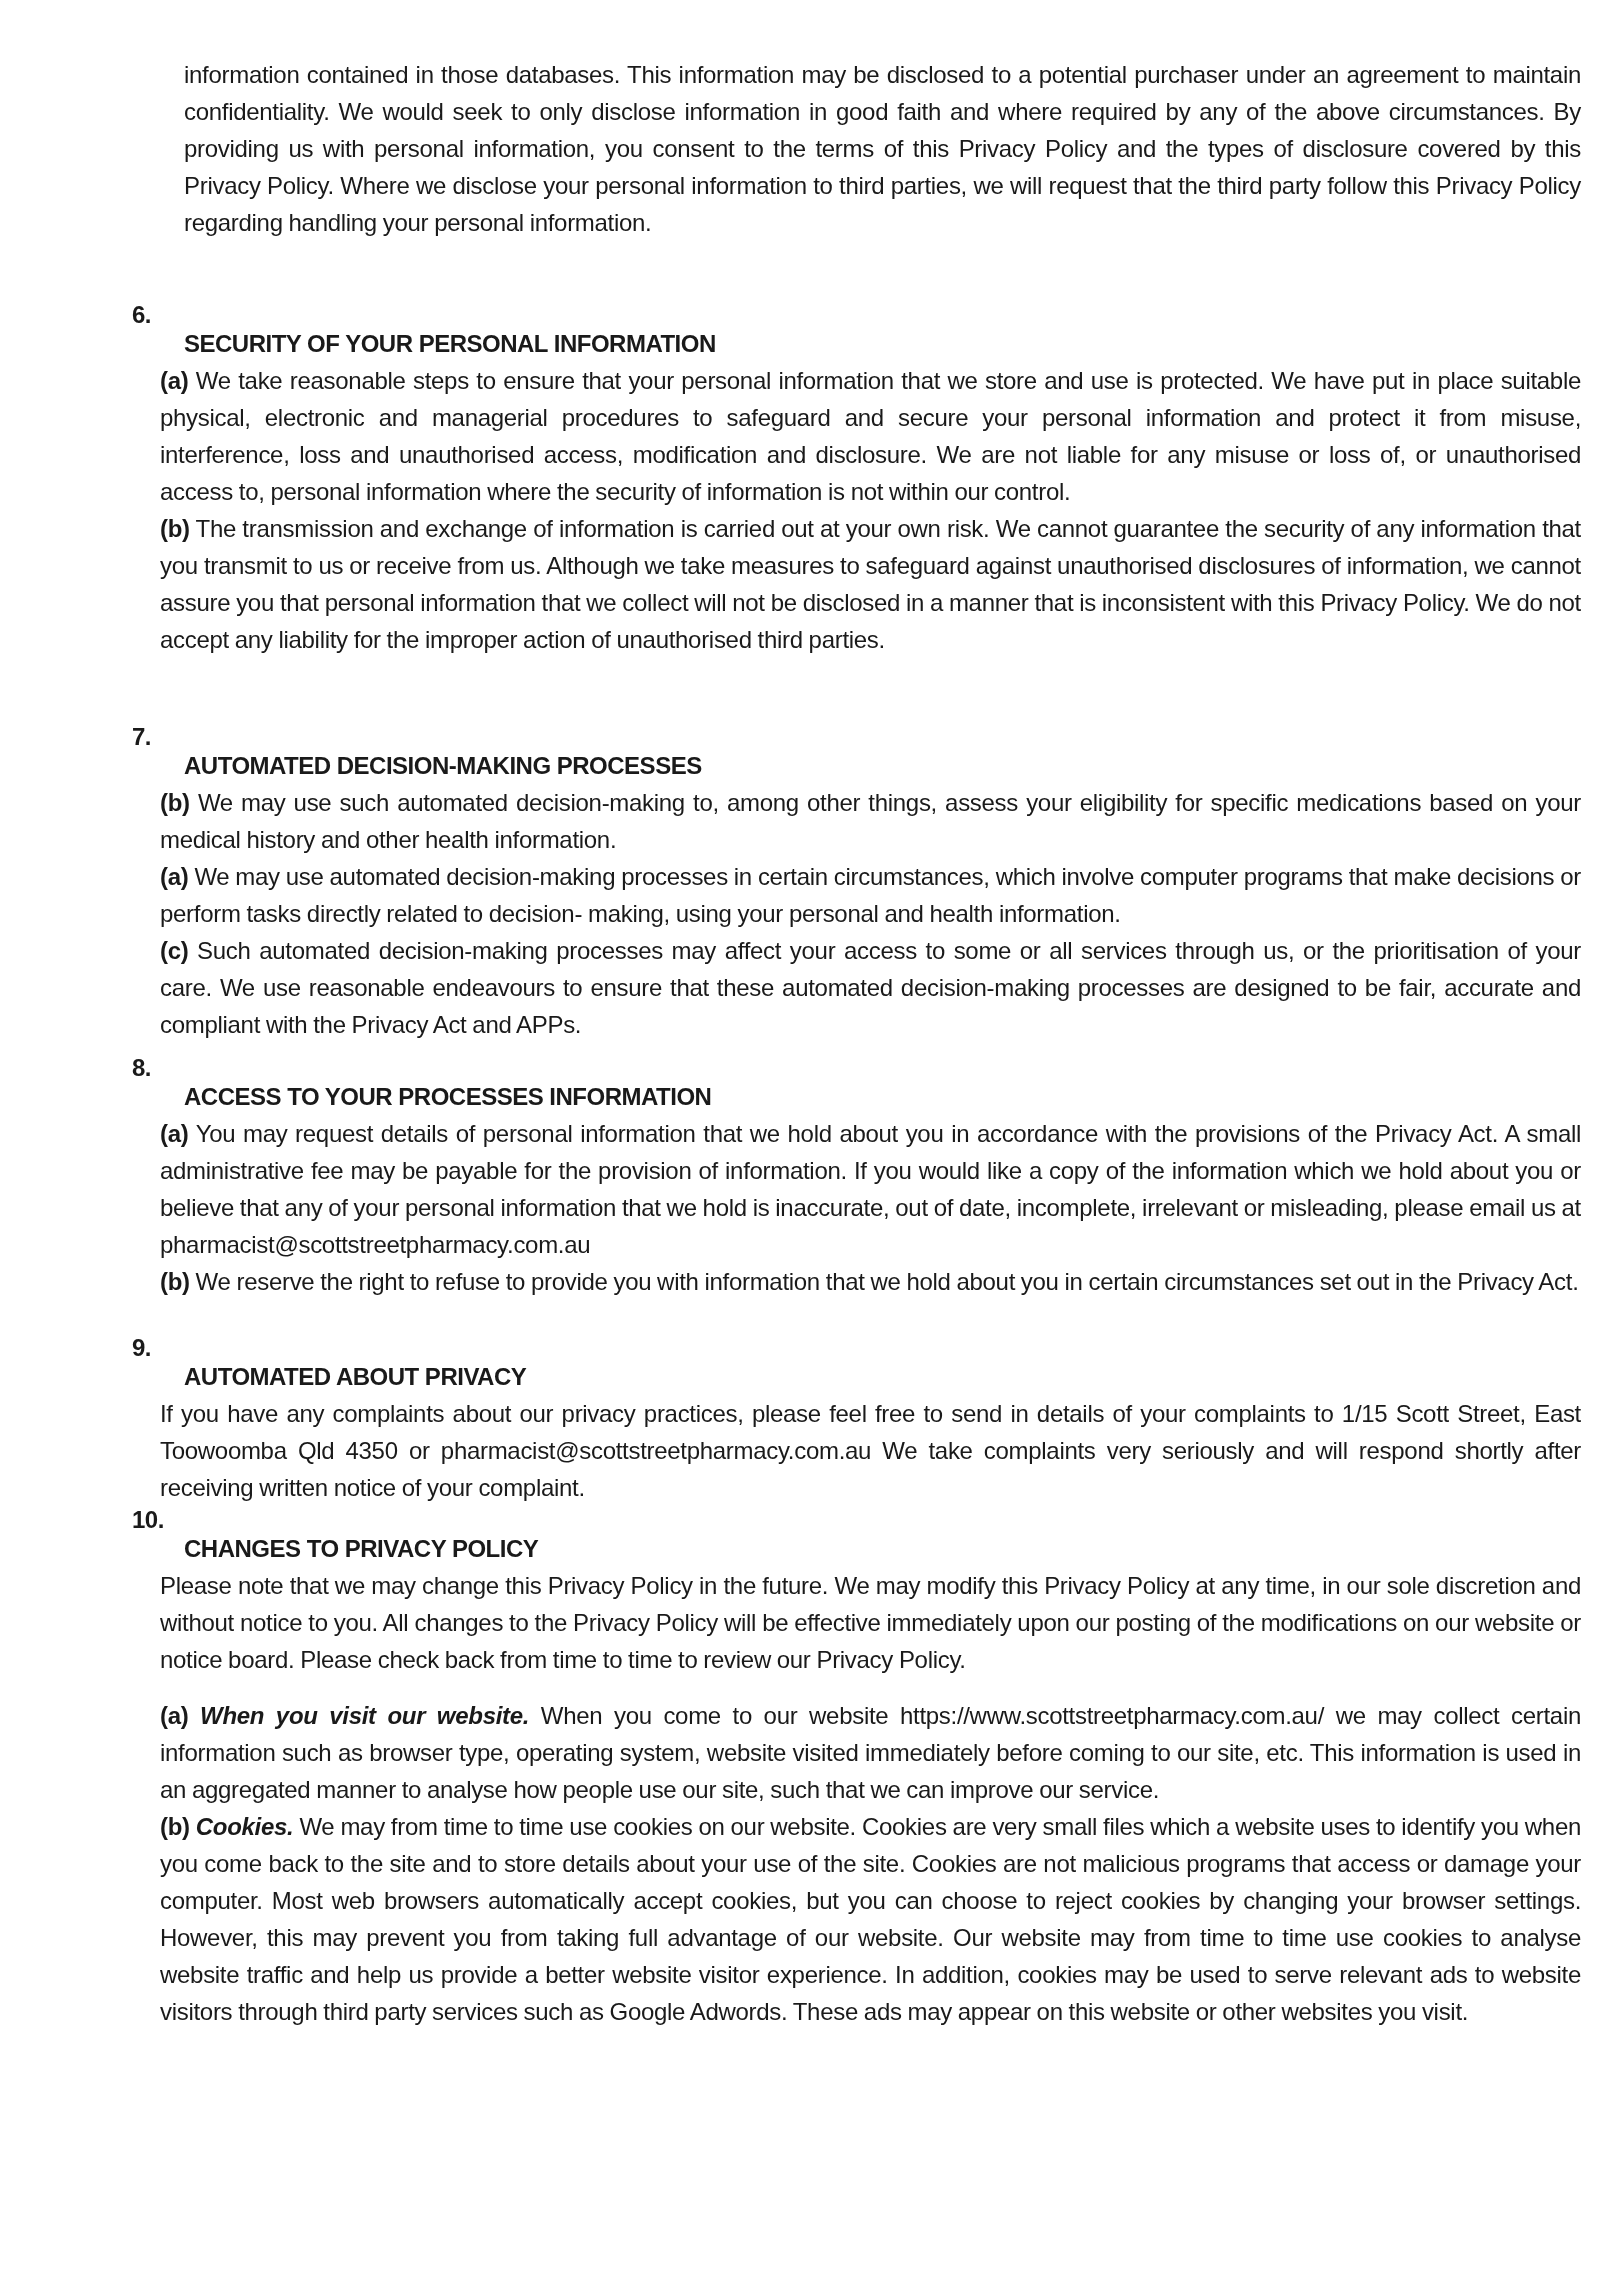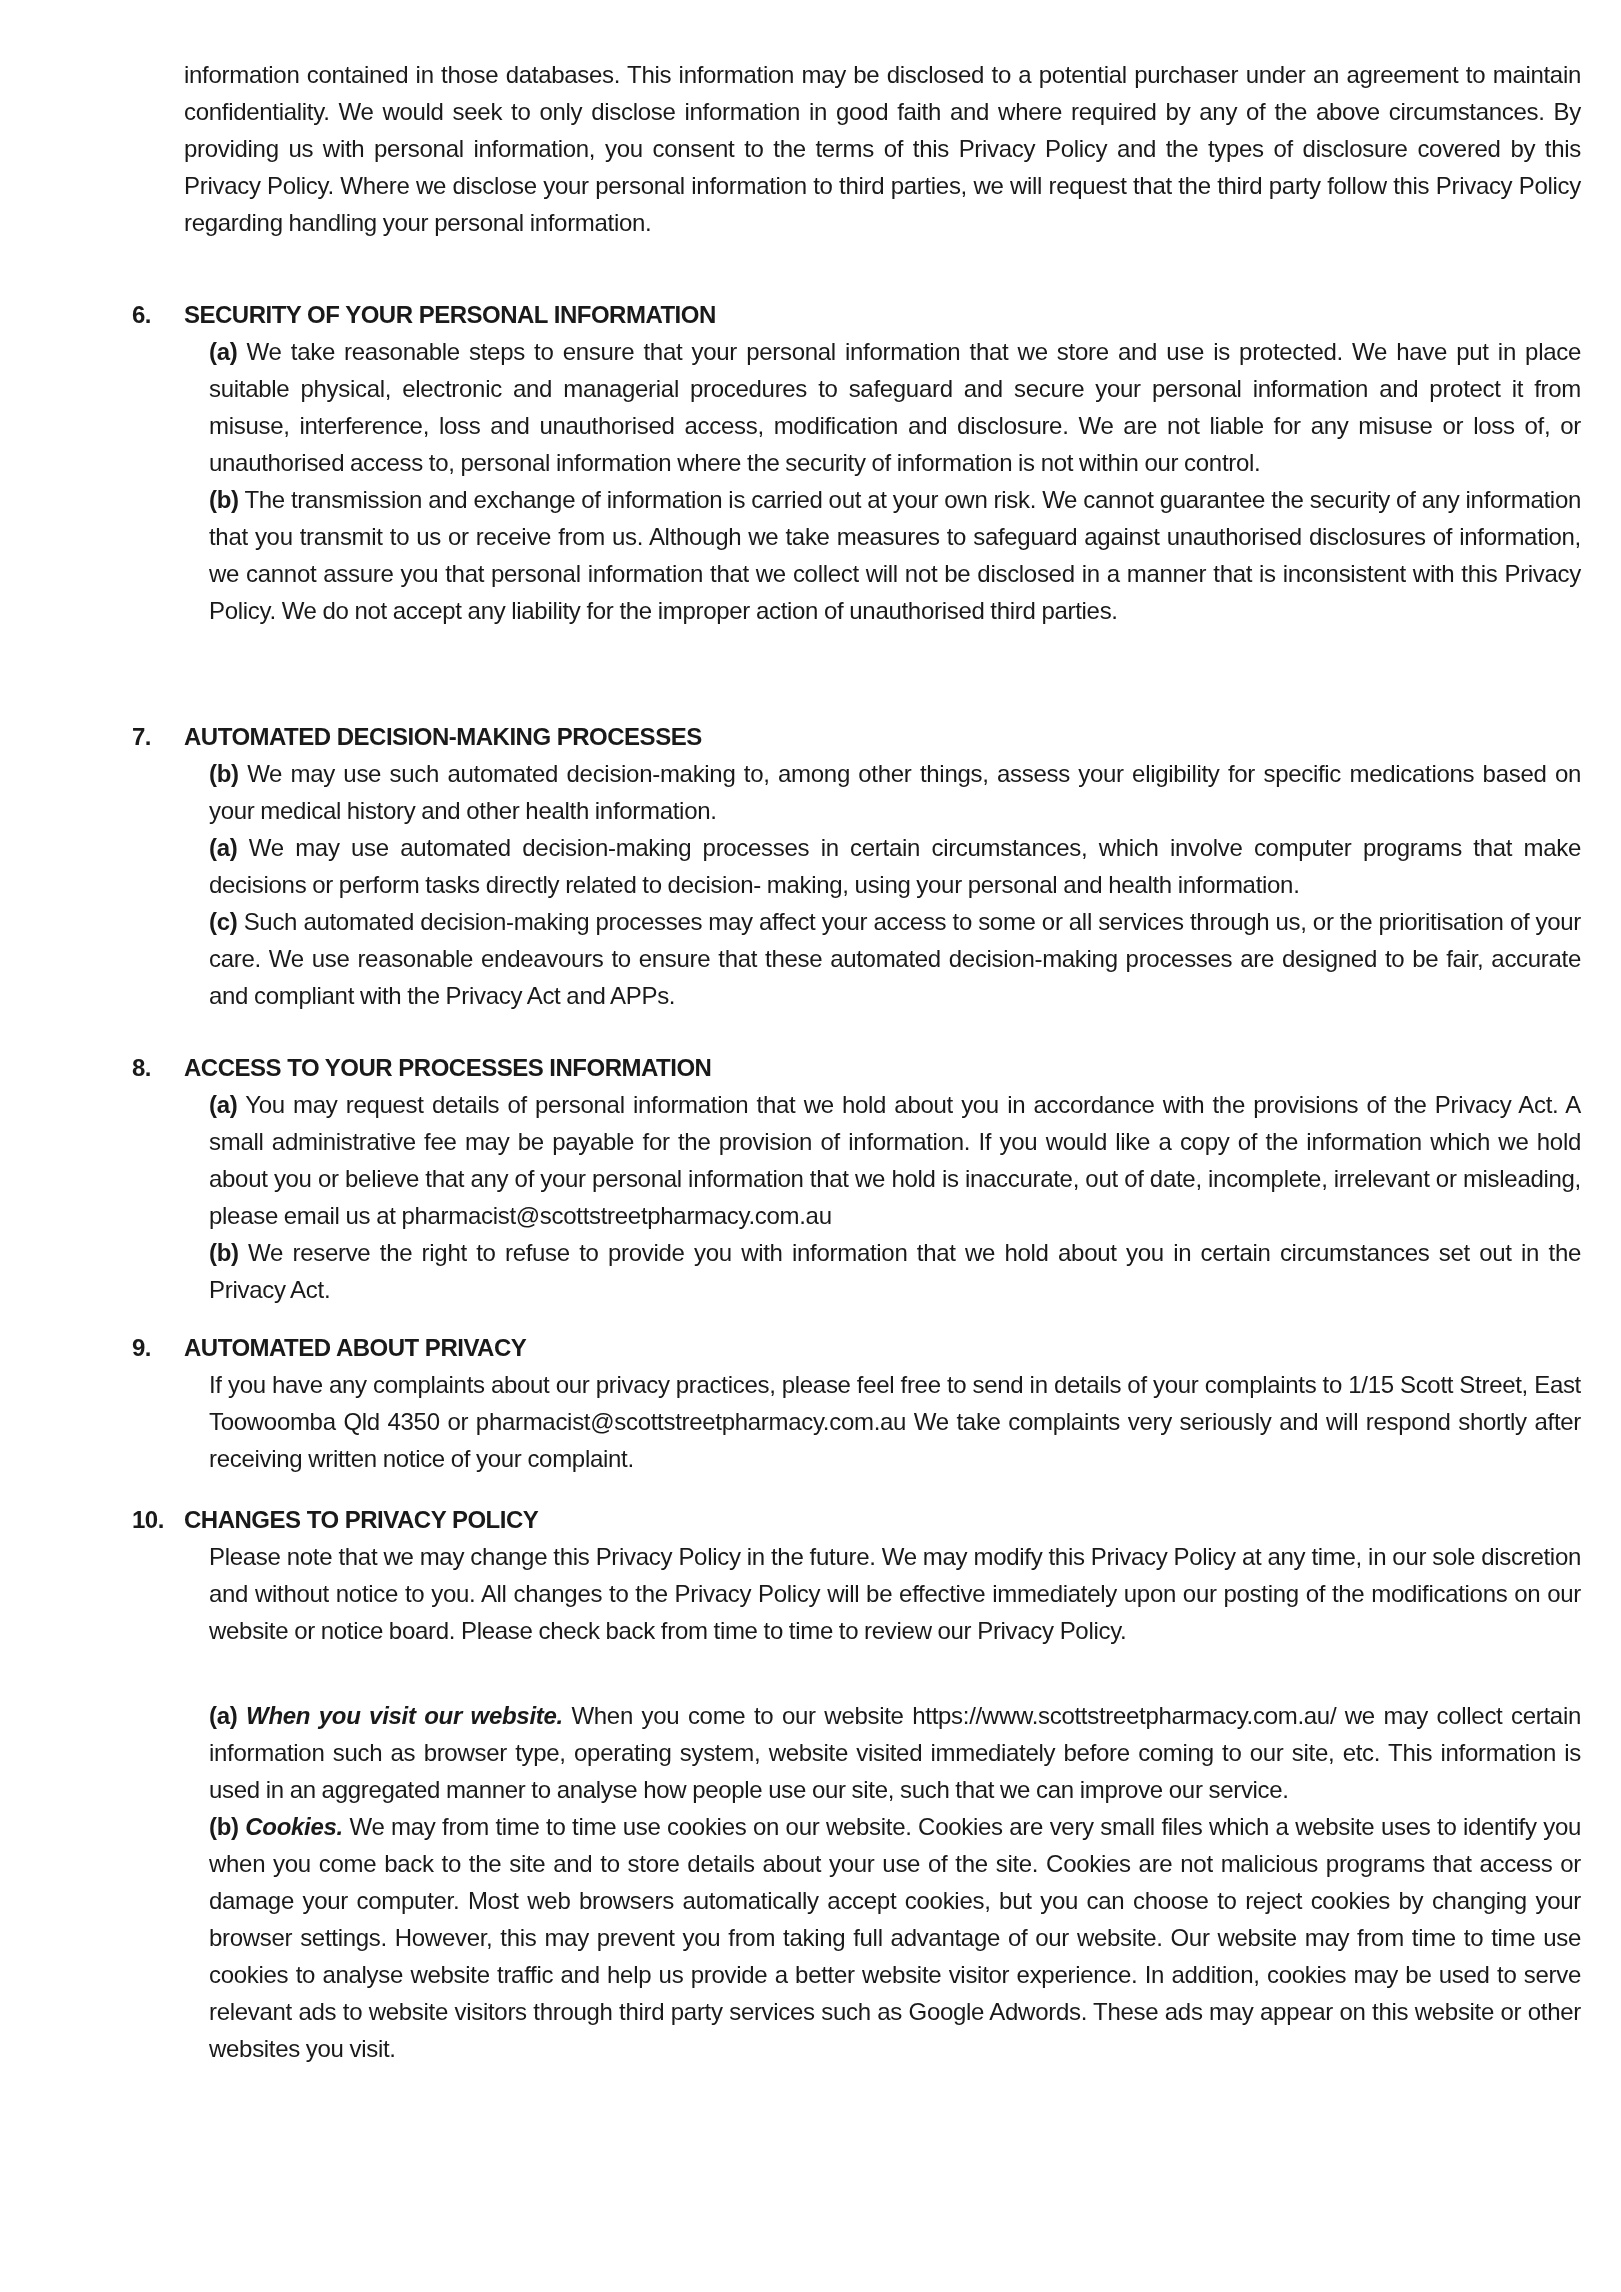--- a/index.html
+++ b/index.html
@@ -9,23 +9,23 @@
     font-family: "Liberation Sans", sans-serif; color: #1a1a1a;
     font-size: 24px; line-height: 37px;
   }
   .intro {
     position: absolute; left: 176px; top: 56px; width: 1397px;
     text-align: justify; letter-spacing: -0.3px; word-spacing: -0.5px;
   }
   .section { position: absolute; left: 124px; width: 1449px; }
   .sec-head { display: flex; font-weight: bold; letter-spacing: -0.5px; }
   .sec-num { width: 52px; flex: none; }
-  .sec-title { flex: 1; }
+  .sec-title { flex: 1; margin-top: 29px; }
   .sec-body {
-    margin-left: 77px; text-align: justify;
+    margin-left: 28px; text-align: justify;
     letter-spacing: -0.3px; word-spacing: -0.5px;
   }
   .para { display: block; }
   .lbl { font-weight: bold; }
   .lbl-it { font-weight: bold; font-style: italic; }
   #s6 { top: 296px; }
   #s7 { top: 718px; }
   #s8 { top: 1049px; }
   #s9 { top: 1329px; }
   #s10 { top: 1501px; }

